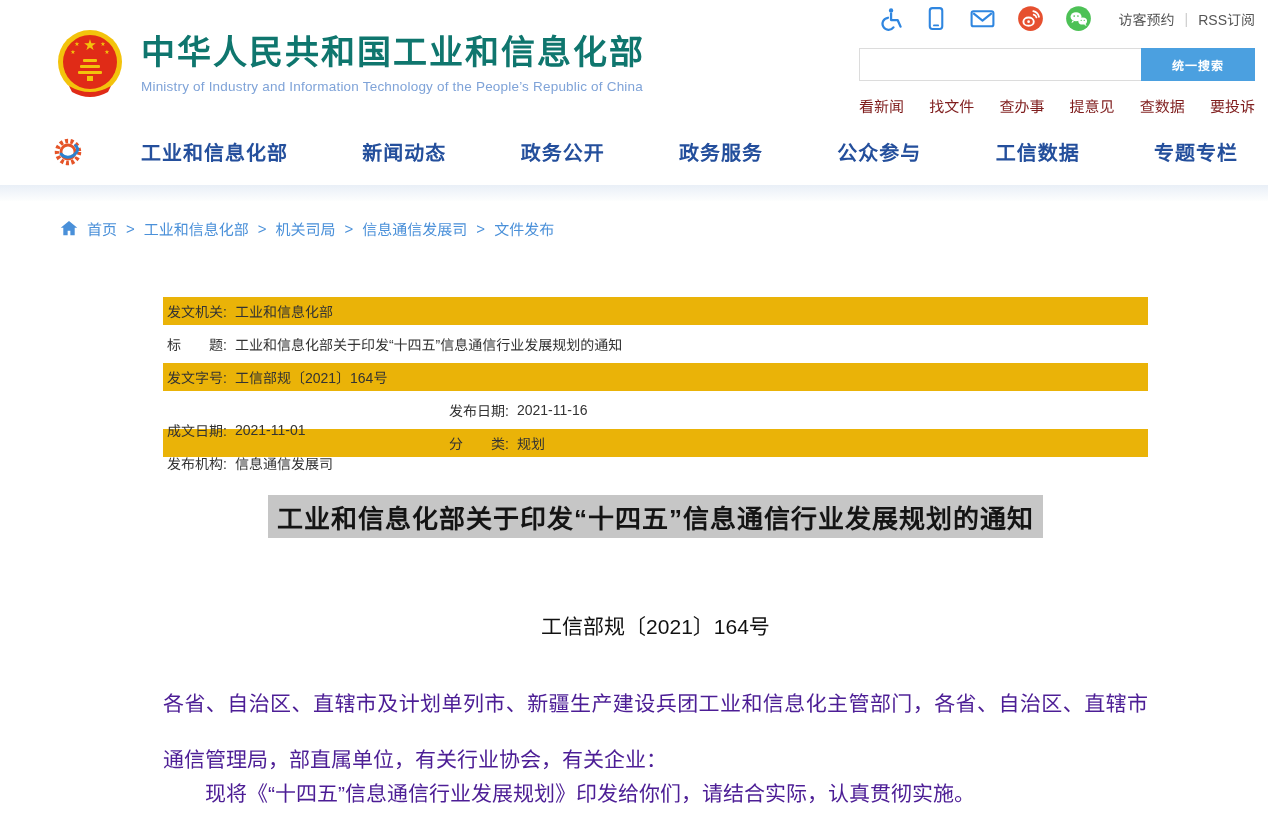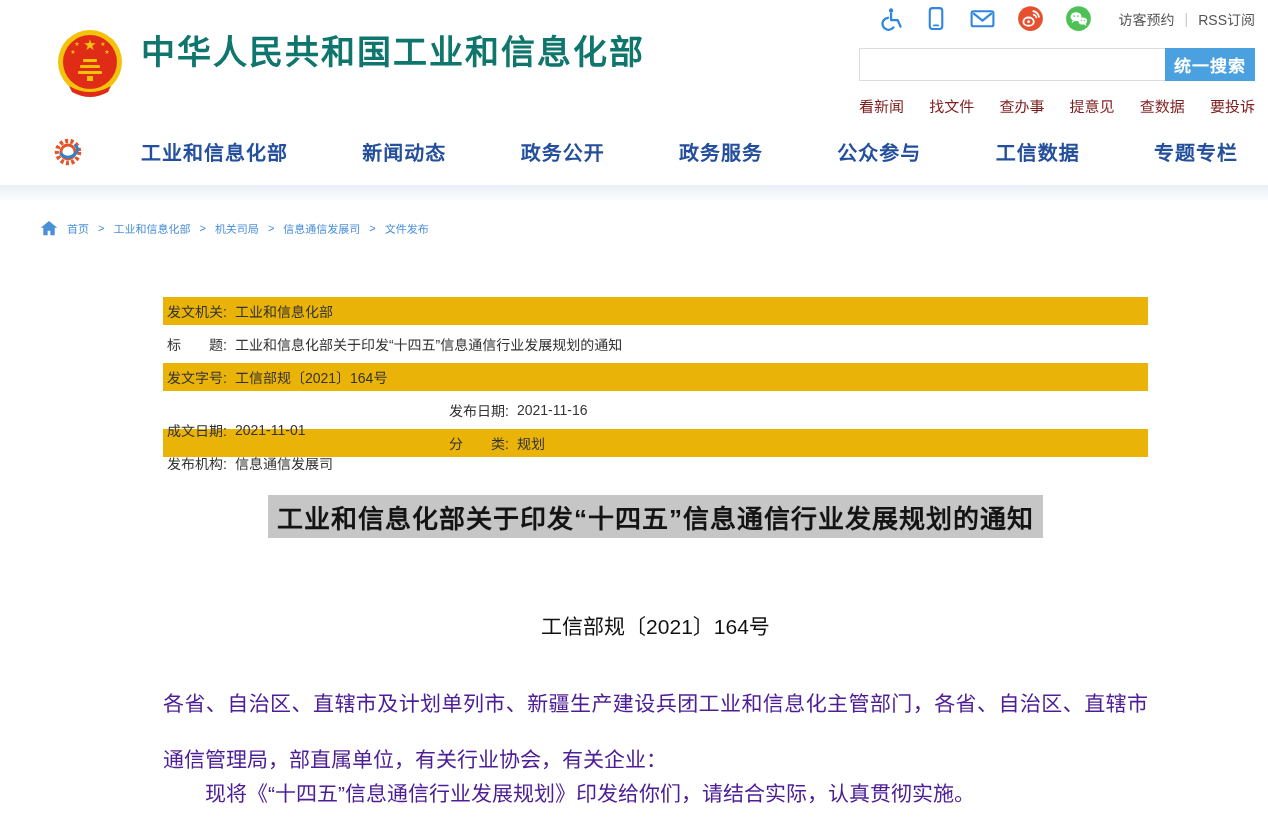--- a/index.html
+++ b/index.html
@@ -27,43 +27,43 @@
   .site-title { font-size:34px; font-weight:bold; color:#0f766e; letter-spacing:2px; line-height:1.1; }
   .site-subtitle { font-size:13.5px; color:#7fa3d8; margin-top:8px; letter-spacing:0.2px; }
 
   .search-area { position:absolute; top:48px; right:13px; width:396px; }
   .search-box { display:flex; height:33px; }
   .search-input {
     flex:1; border:1px solid #dcdcdc; border-right:none; outline:none;
     padding:0 10px; font-size:14px; background:#fff;
   }
   .search-button {
-    width:90px; background:#4ba0e0; color:#fff; border:none;
-    font-size:17px; font-weight:bold; cursor:pointer; letter-spacing:1px;
+    width:114px; background:#4ba0e0; color:#fff; border:none;
+    font-size:12px; font-weight:bold; cursor:pointer; letter-spacing:1px;
   }
   .quick-links { display:flex; justify-content:space-between; margin-top:14px; }
   .quick-links a { font-size:15px; color:#7f1d1d; }
 
   
   .nav {
     height:67px; display:flex; align-items:center;
     padding-left:53px; padding-right:30px; background:#fff;
   }
   .nav-logo { width:30px; height:30px; flex:0 0 auto; }
   .nav-items {
     flex:1; display:flex; justify-content:space-between;
     margin-left:58px; align-items:center;
   }
   .nav-items a { font-size:20px; font-weight:bold; color:#244f9c; letter-spacing:1px; }
   .nav-divider { height:16px; background:linear-gradient(to bottom,#e9eff7,#fdfefe); }
 
   
   .breadcrumb {
-    padding:16px 0 0 40px; display:flex; align-items:center; gap:9px;
-    font-size:11px; color:#4a90d9; height:38px;
+    padding:16px 0 0 60px; display:flex; align-items:center; gap:9px;
+    font-size:15px; color:#4a90d9; height:38px;
   }
   .crumb-home { display:inline-flex; }
 
   
   .main { margin:58px 120px 0 163px; width:985px; }
 
   .meta-table { width:100%; }
   .meta-row {
     display:flex; height:28px; margin-bottom:5px; align-items:center;
     font-size:14px; color:#333; padding-left:4px;
@@ -151,20 +151,21 @@
       <text x="16" y="28" font-size="6" fill="#f3c30c" text-anchor="middle">★</text>
       <text x="50" y="28" font-size="6" fill="#f3c30c" text-anchor="middle">★</text>
       <rect x="26" y="33" width="14" height="3" rx="1" fill="#f3c30c"></rect>
       <rect x="23" y="39" width="20" height="3" rx="1" fill="#f3c30c"></rect>
       <rect x="21" y="45" width="24" height="3" rx="1" fill="#f3c30c"></rect>
       <rect x="30" y="50" width="6" height="5" fill="#f3c30c"></rect>
       <path d="M12 60 Q33 72 54 60 L51 66 Q33 76 15 66 Z" fill="#e02b17"></path>
     </svg>
     <span class="site-titles">
       <div class="site-title">中华人民共和国工业和信息化部</div>
+      <div class="site-subtitle">Ministry of Industry and Information Technology of the People’s Republic of China</div>
     </span>
   </a>
 
   <div class="search-area">
     <div class="search-box">
       <input class="search-input" type="text" value="" style="">
       <button class="search-button">统一搜索</button>
     </div>
     <div class="quick-links">
       <a>看新闻</a>

